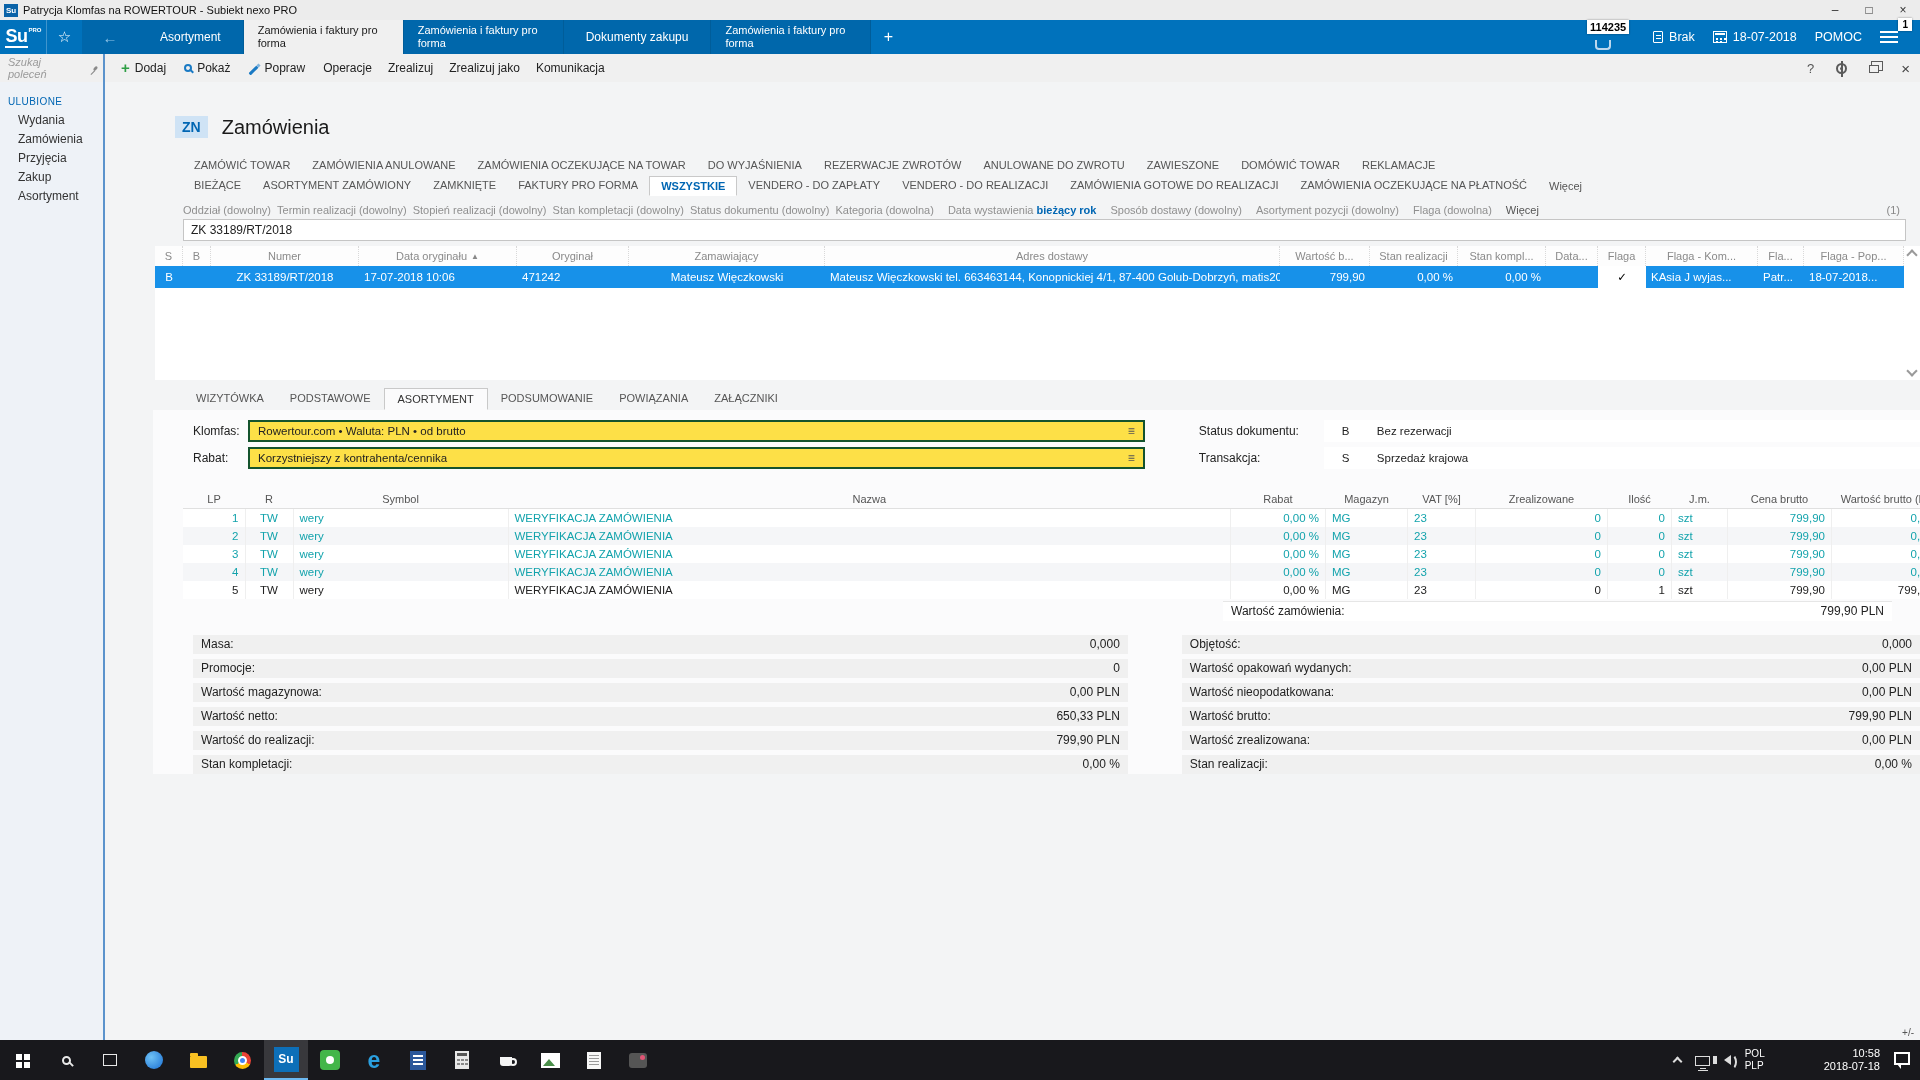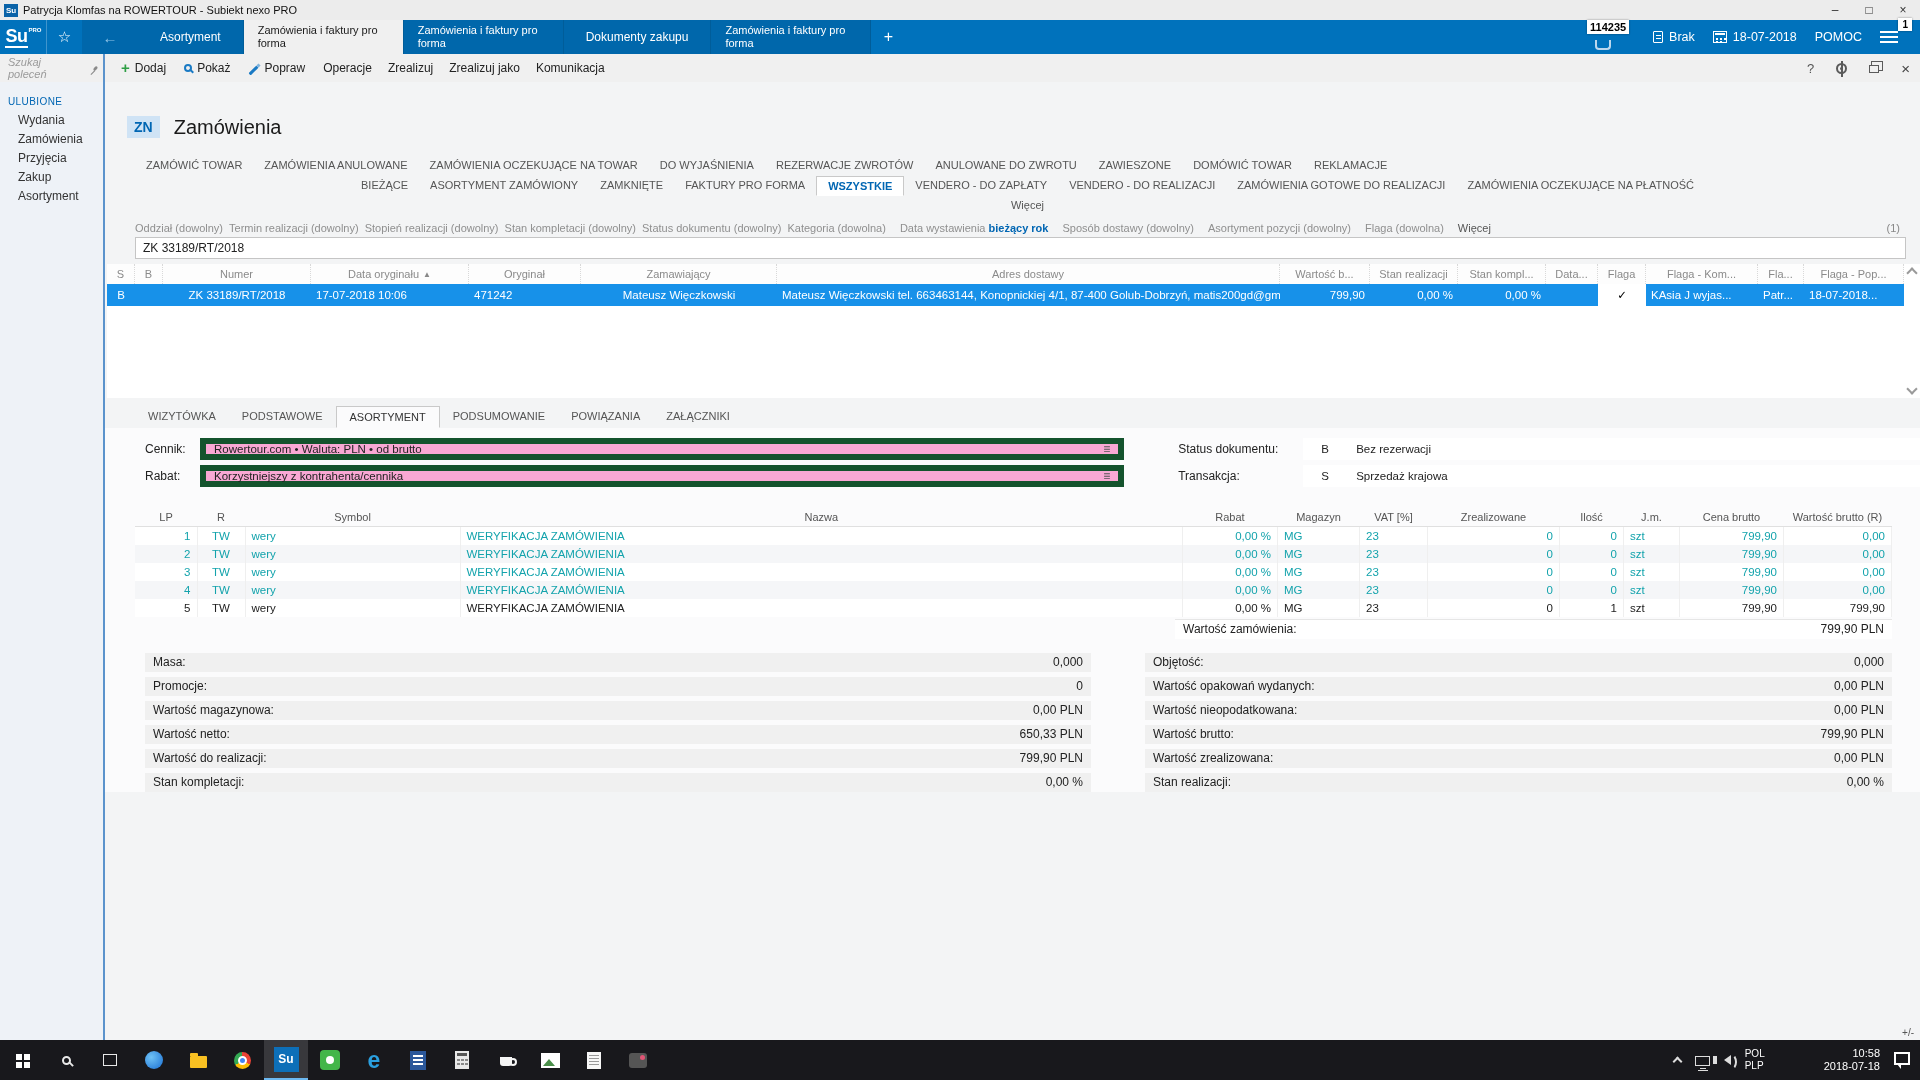--- a/index.html
+++ b/index.html
@@ -60,28 +60,28 @@
   .ic-brush::after{content:'';position:absolute;right:-3px;top:0;width:3px;height:3px;background:#7fb3dd;}
   .tool-right{margin-left:auto;display:flex;align-items:center;gap:22px;color:#555;}
   .ic-help{font-size:13px;}
   .gear-ic{width:11px;height:11px;border:2px solid #5a5a5a;border-radius:50%;position:relative;}
   .gear-ic::before{content:'';position:absolute;inset:2px;border-radius:50%;background:#5a5a5a;}
   .gear-ic::after{content:'';position:absolute;left:3px;top:-4px;width:2px;height:16px;background:#5a5a5a;}
   .ovl-ic{width:10px;height:8px;border:1px solid #5a5a5a;background:#f0f0f0;box-shadow:3px -3px 0 -0px #f0f0f0,3px -3px 0 1px #5a5a5a;position:relative;top:1px;}
   .ic-close{font-size:15px;color:#444;}
 
   
-  .page{flex:1;position:relative;overflow:hidden;}
+  .page{flex:1;position:relative;overflow:hidden;padding-left:48px;}
   .page-head{margin:30px 0 0 22px;display:flex;align-items:center;gap:14px;height:30px;}
   .zn-box{background:#cfe3f5;color:#0066b3;font-weight:bold;font-size:14px;padding:3px 7px;}
   .page-title{font-size:20px;color:#1a1a1a;}
 
   .vtabs{display:flex;align-items:center;gap:0;margin:14px 0 0 30px;font-size:11px;color:#555;}
   .vtabs .vtab{padding:3px 11px;text-transform:uppercase;white-space:nowrap;}
-  .vtabs2{margin-top:2px;flex-direction:column;}
+  .vtabs2{margin-top:2px;}
   .vtabs .vtab.active{background:#fff;border:1px solid #c9c9c9;border-bottom:1px solid #fff;color:#0066b3;font-weight:bold;}
   .vtab-more{padding:3px 11px;color:#555;}
 
   .fcrit{display:flex;align-items:center;margin:8px 20px 0 30px;font-size:11px;color:#8f8f8f;gap:14px;flex-wrap:nowrap;white-space:nowrap;}
   .fcrit .fdate b{color:#0066b3;font-weight:bold;}
   .fcrit .fmore{color:#555;}
   .fcount{margin-left:auto;color:#888;}
 
   .filtruj{display:flex;align-items:center;margin:12px 20px 0 30px;font-size:12px;color:#222;gap:16px;}
   .fl-label{color:#333;}
@@ -121,21 +121,21 @@
   .gut-down{bottom:5px;transform:rotate(135deg);}
 
   
   .dtabs{display:flex;margin:8px 0 0 30px;font-size:11px;color:#555;}
   .dtab{padding:4px 13px;text-transform:uppercase;}
   .dtab.active{background:#fbfbfc;border:1px solid #c9c9c9;border-bottom-color:#fbfbfc;color:#333;}
   .dpanel{background:#fbfbfc;padding-top:10px;position:relative;}
   .formrow{display:flex;margin:0 0 5px 0;height:22px;font-size:12px;}
   .f-left{display:flex;align-items:center;width:986px;margin-left:40px;}
   .f-left .flabel{width:55px;color:#222;}
-  .field{flex:1;background:#f9a8d4;border:6px solid #14532d;height:22px;display:flex;align-items:center;padding:0 8px;font-size:11.5px;color:#222;}
+  .field{flex:1;background:#fde047;border:2px solid #14532d;height:22px;display:flex;align-items:center;padding:0 8px;font-size:11.5px;color:#222;}
   .field .fmenu{margin-left:auto;color:#555;font-size:12px;}
   .f-right{display:flex;align-items:center;margin-left:54px;width:747px;}
   .f-right .flabel{width:125px;color:#222;}
   .f-right .fcode{width:45px;padding-left:10px;}
   .f-right .field{border:none;background:#fff;}
 
   table.items{border-collapse:collapse;margin:22px 0 0 30px;width:1757px;font-size:11.5px;table-layout:fixed;background:#fff;}
   .items th{font-weight:normal;font-size:11px;color:#555;text-align:center;padding:2px 6px;line-height:13px;background:#fbfbfc;border-bottom:1px solid #e0e0e0;}
   .items td{padding:2px 6px;height:18px;border-right:1px solid #efefef;white-space:nowrap;overflow:hidden;}
   .items tbody tr:nth-child(even){background:#f5f6f8;}
@@ -412,21 +412,21 @@
             <span class="dtab">PODSTAWOWE</span>
             <span class="dtab active">ASORTYMENT</span>
             <span class="dtab">PODSUMOWANIE</span>
             <span class="dtab">POWIĄZANIA</span>
             <span class="dtab">ZAŁĄCZNIKI</span>
         </div>
 
         <div class="dpanel">
           <div class="formrow">
             <div class="f-left">
-              <span class="flabel">Cennik:</span>
+              <span class="flabel">Klomfas:</span>
               <span class="field">
                 <span>Rowertour.com • Waluta: PLN • od brutto</span>
                 <span class="fmenu">≡</span>
               </span>
             </div>
             <div class="f-right">
               <span class="flabel">Status dokumentu:</span>
               <span class="field">
                 <span class="fcode" style="width:45px;">B</span>
                 <span>Bez rezerwacji</span>

